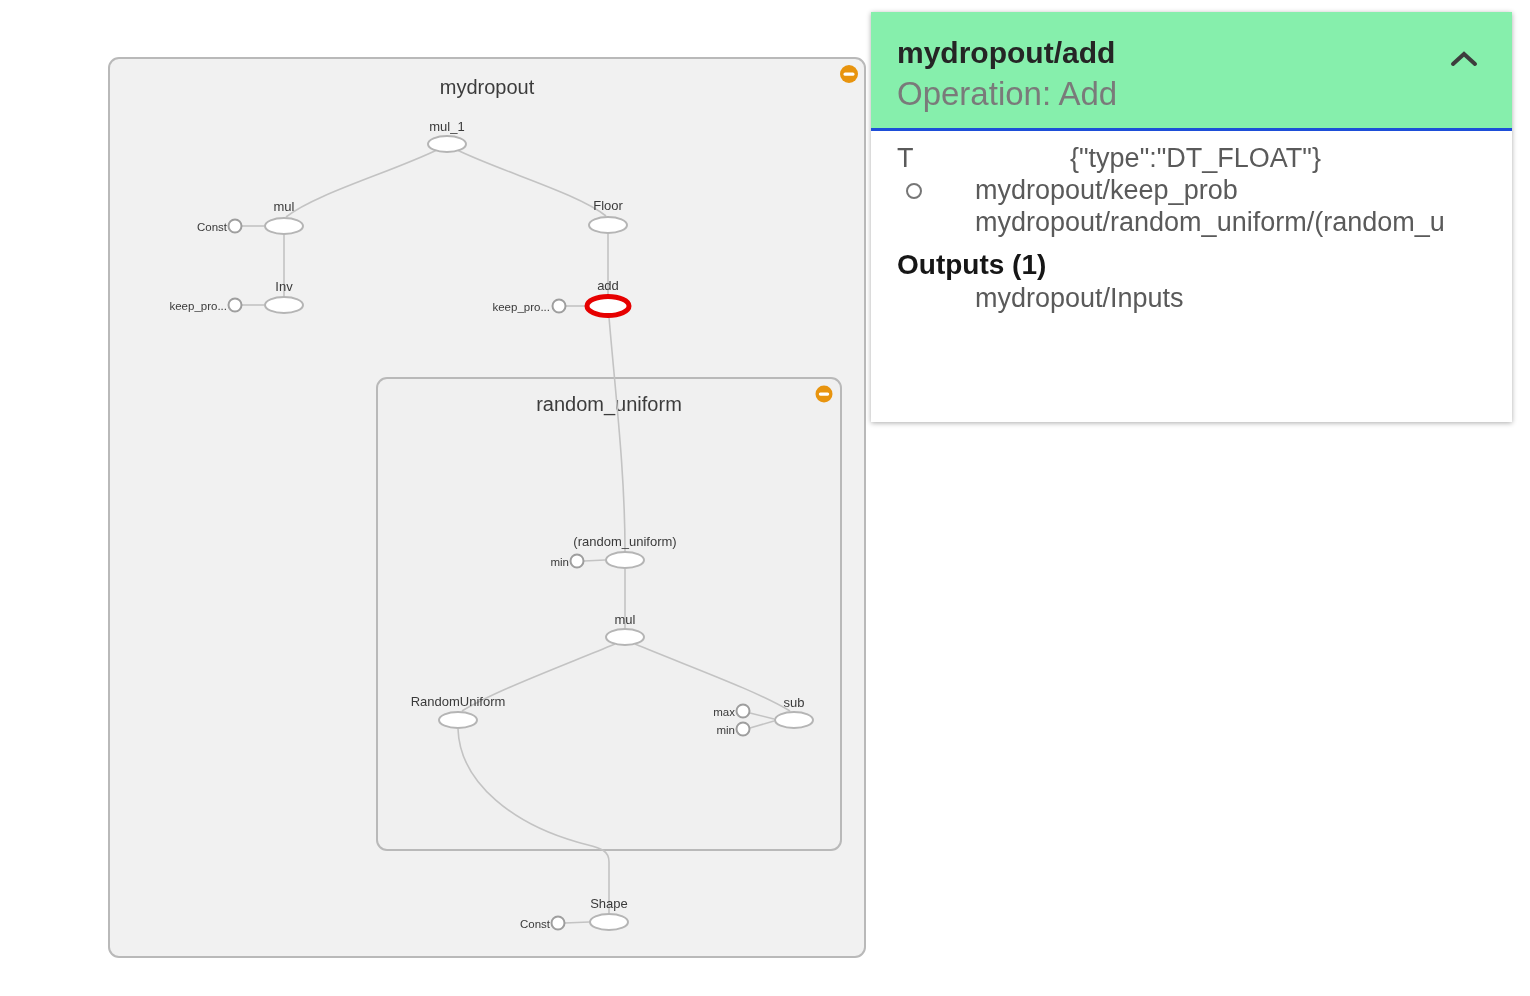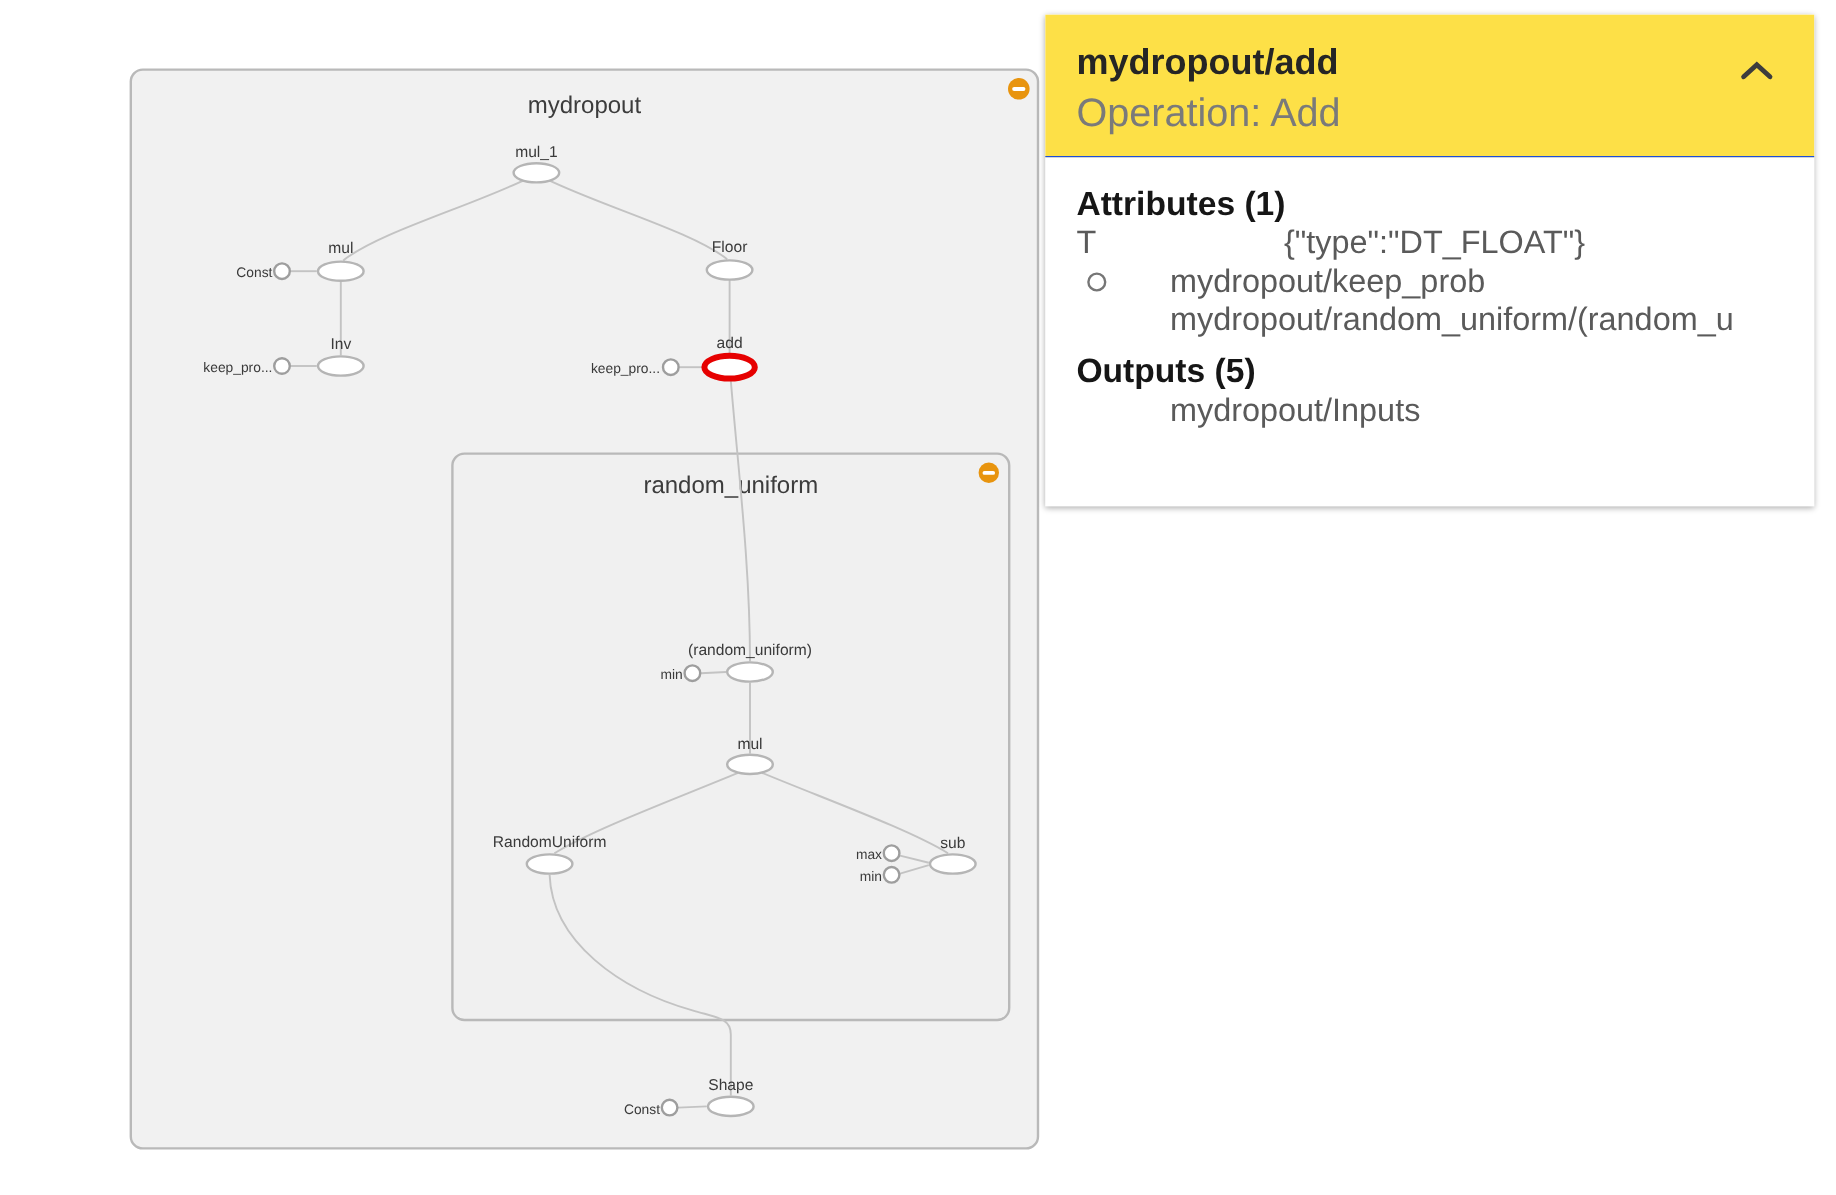--- a/index.html
+++ b/index.html
@@ -12,22 +12,22 @@
   .group-title{font-size:20px;fill:#3c3c3c;}
   .node-label{font-size:13px;fill:#3a3a3a;}
   .ann-label{font-size:11.5px;fill:#3a3a3a;}
 
   .info-card{
     position:absolute;left:871px;top:12px;width:641px;height:410px;
     background:#ffffff;box-shadow:0 1px 5px rgba(0,0,0,0.33);
     overflow:hidden;box-sizing:border-box;
   }
   .card-header{
-    background:#fde047;padding:24px 26px 22px 26px;position:relative;
-    border-bottom:1px solid #1d4ed8;box-sizing:border-box;height:119px;
+    background:#86efac;padding:24px 26px 22px 26px;position:relative;
+    border-bottom:3px solid #1d4ed8;box-sizing:border-box;height:119px;
   }
   .card-title{font-size:30px;font-weight:bold;color:#252525;line-height:34px;}
   .card-subtitle{font-size:33px;color:#7a7a7a;line-height:30px;margin-top:9px;}
   .chevron-btn{position:absolute;right:34px;top:38px;width:28px;height:18px;cursor:pointer;}
   .card-body{padding:12px 0 0 26px;}
   .section-header{font-size:28px;font-weight:bold;color:#161616;line-height:34px;margin-top:10px;}
   .attr-row{display:flex;font-size:27px;color:#5a5a5a;line-height:31px;}
   .attr-key{width:173px;flex:none;}
   .attr-value{white-space:nowrap;}
   .item-row{position:relative;padding-left:78px;font-size:27px;color:#5a5a5a;line-height:32px;white-space:nowrap;}
@@ -125,30 +125,29 @@
 
 <div class="info-card">
   <div class="card-header">
     <div class="card-title">mydropout/add</div>
     <div class="card-subtitle">Operation: Add</div>
     <svg class="chevron-btn" viewBox="0 0 28 18">
       <polyline points="3,14 14,4 25,14" fill="none" stroke="#3d3d3d" stroke-width="4" stroke-linecap="round" stroke-linejoin="miter"></polyline>
     </svg>
   </div>
   <div class="card-body">
-    <div class="section-header">Attributes (1)</div>
     <div class="attr-row">
       <span class="attr-key">T</span>
       <span class="attr-value">{"type":"DT_FLOAT"}</span>
     </div>
     <div class="item-row">
       <span class="bullet"></span>
       <span>mydropout/keep_prob</span>
     </div>
     <div class="item-row">
       <span>mydropout/random_uniform/(random_u</span>
     </div>
-    <div class="section-header">Outputs (5)</div>
+    <div class="section-header">Outputs (1)</div>
     <div class="item-row">
       <span>mydropout/Inputs</span>
     </div>
   </div>
 </div>
 
 </body></html>

